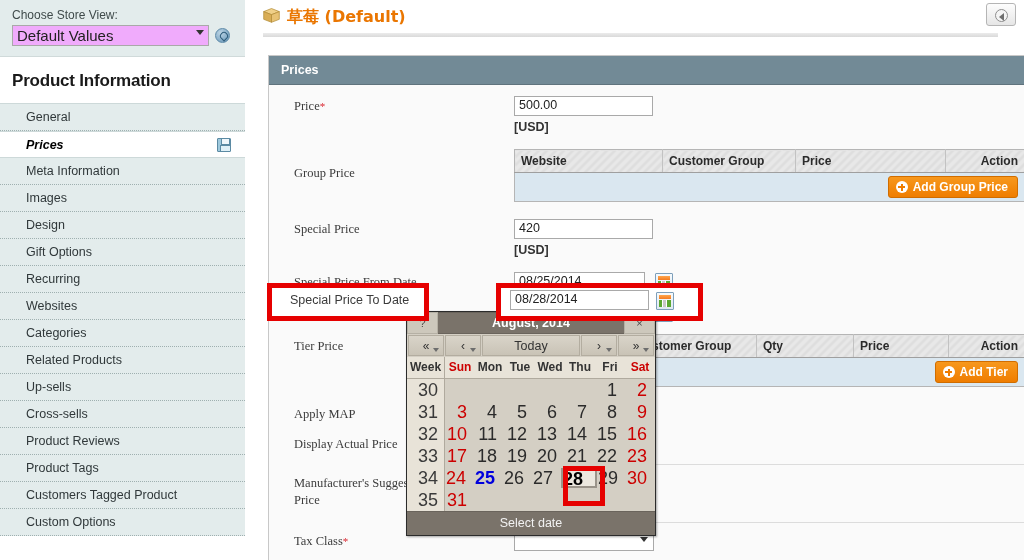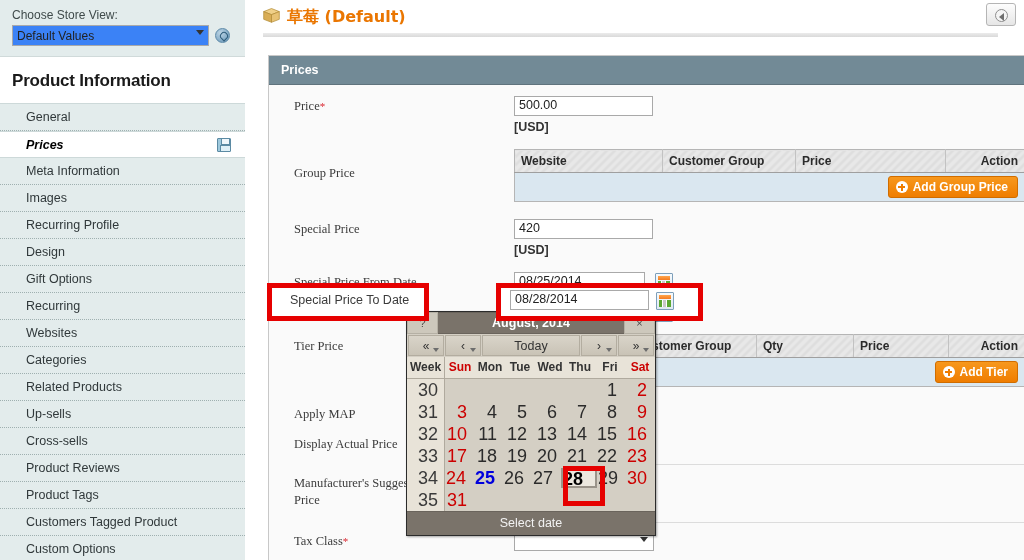--- a/index.html
+++ b/index.html
@@ -20,23 +20,23 @@
   }
   .storeview-box {
     background: #e3ecec;
     border-bottom: 1px solid #d0dada;
     padding: 8px 10px 10px 12px;
     height: 57px;
   }
   .storeview-label { font-size: 12px; color: #3f4a4a; margin-bottom: 3px; }
   .storeview-row { display: flex; align-items: center; gap: 6px; }
   .storeview-select {
-    width: 197px; height: 21px; background: #3b82f6;
+    width: 197px; height: 21px; background: #f0abfc;
     border: 1px solid #a9a9a9;
-    font-family: "Liberation Sans", sans-serif; font-size: 12px;
+    font-family: "Liberation Sans", sans-serif; font-size: 15px;
     padding: 1px 24px 1px 4px; color: #222;
     position: relative; line-height: 18px;
   }
   .sel-wrap { position: relative; display: inline-block; }
   .sel-arrow {
     position: absolute; right: 5px; top: 5px;
     width: 0; height: 0; border-left: 4px solid transparent;
     border-right: 4px solid transparent; border-top: 5px solid #333;
   }
   .help-icon {
@@ -296,21 +296,20 @@
     <div class="prodinfo-title">Product Information</div>
 
     <div class="tabs">
       <div class="tab"><span>General</span></div>
       <div class="tab active">
         <span>Prices</span>
         <span class="save-ico"></span>
       </div>
       <div class="tab"><span>Meta Information</span></div>
       <div class="tab"><span>Images</span></div>
-      <div class="tab"><span>Recurring Profile</span></div>
       <div class="tab"><span>Design</span></div>
       <div class="tab"><span>Gift Options</span></div>
       <div class="tab"><span>Recurring</span></div>
       <div class="tab"><span>Websites</span></div>
       <div class="tab"><span>Categories</span></div>
       <div class="tab"><span>Related Products</span></div>
       <div class="tab"><span>Up-sells</span></div>
       <div class="tab"><span>Cross-sells</span></div>
       <div class="tab"><span>Product Reviews</span></div>
       <div class="tab"><span>Product Tags</span></div>

